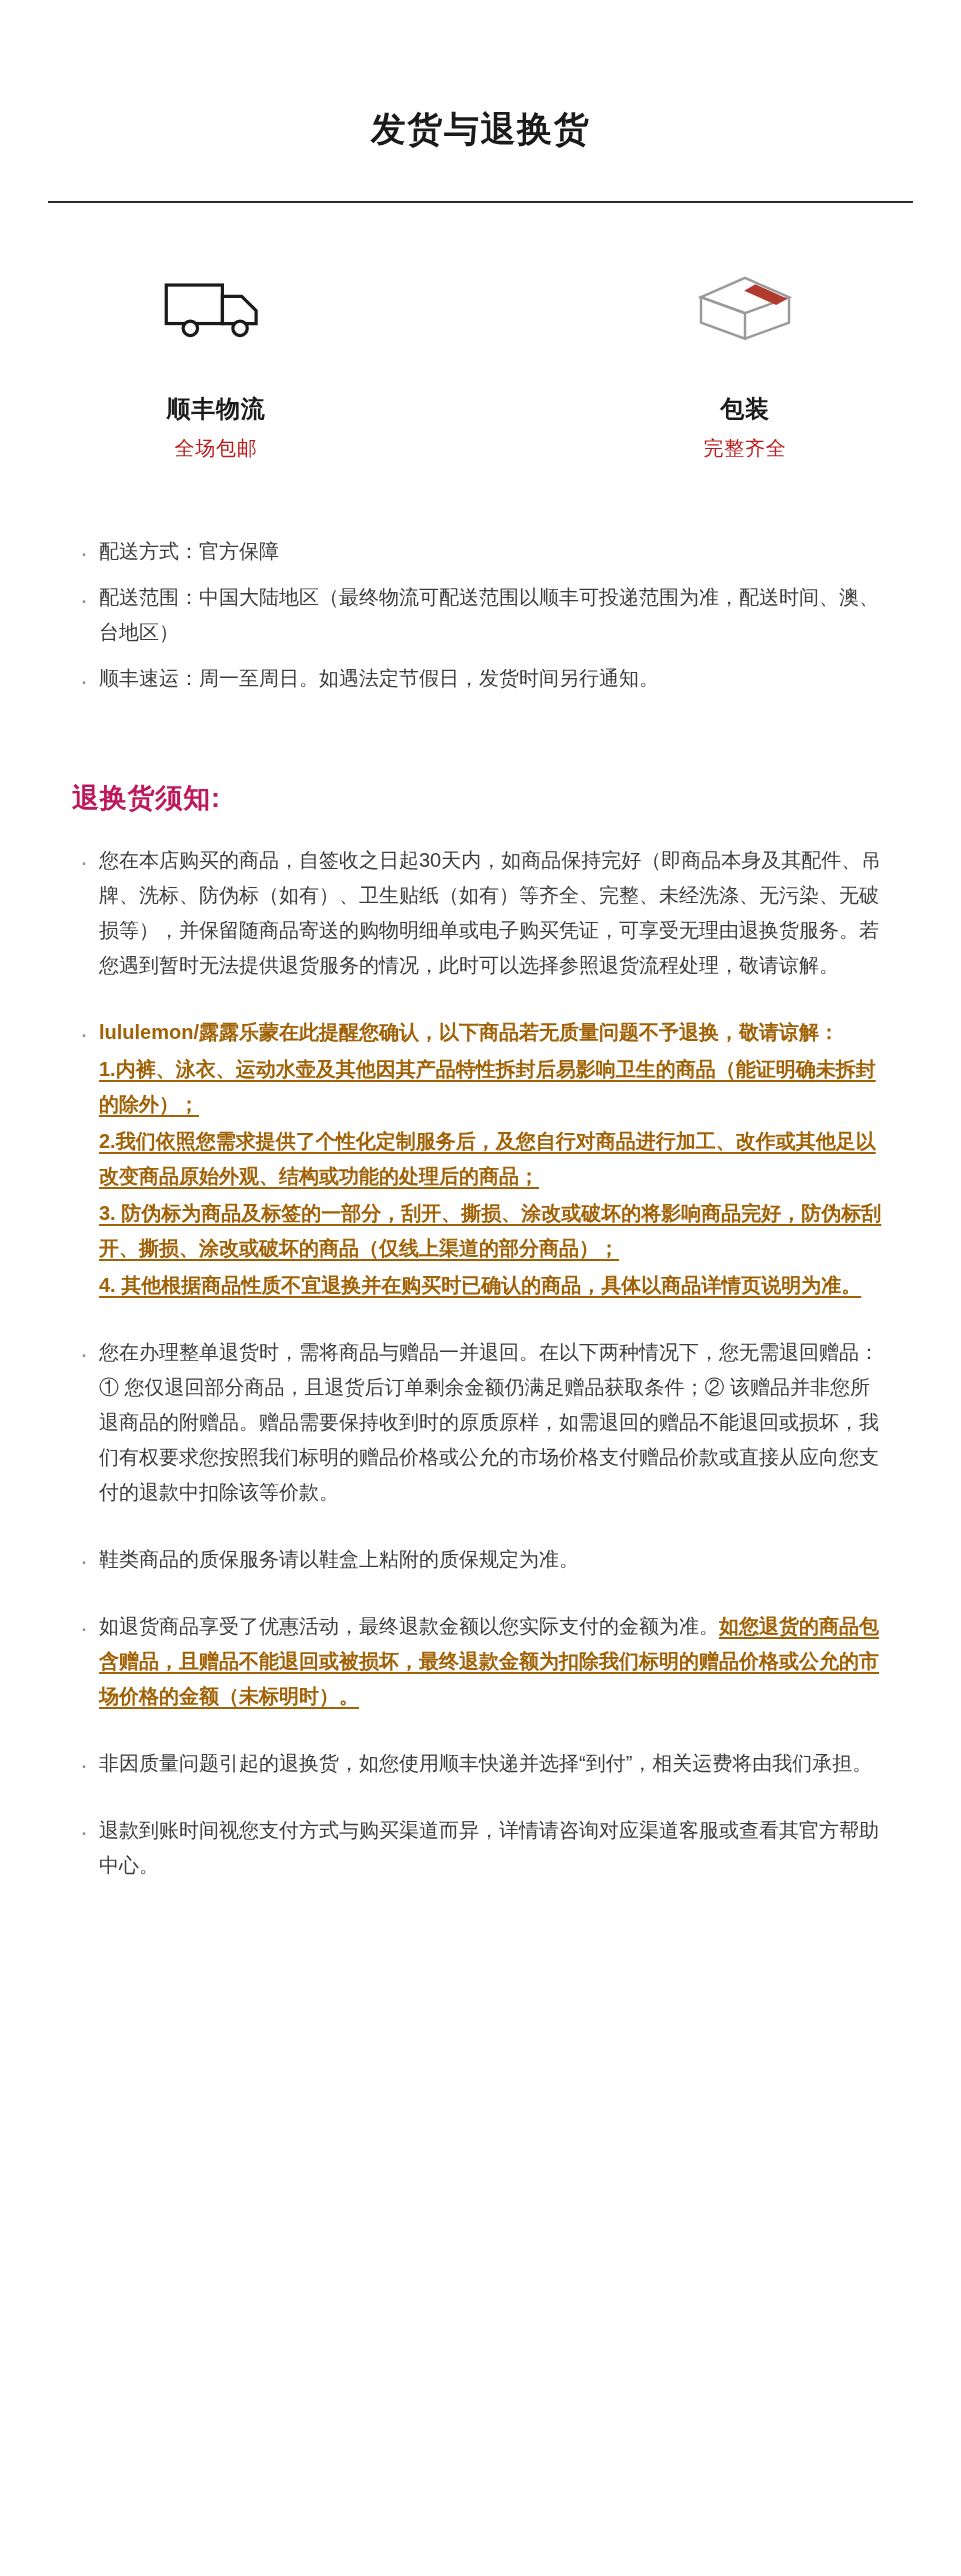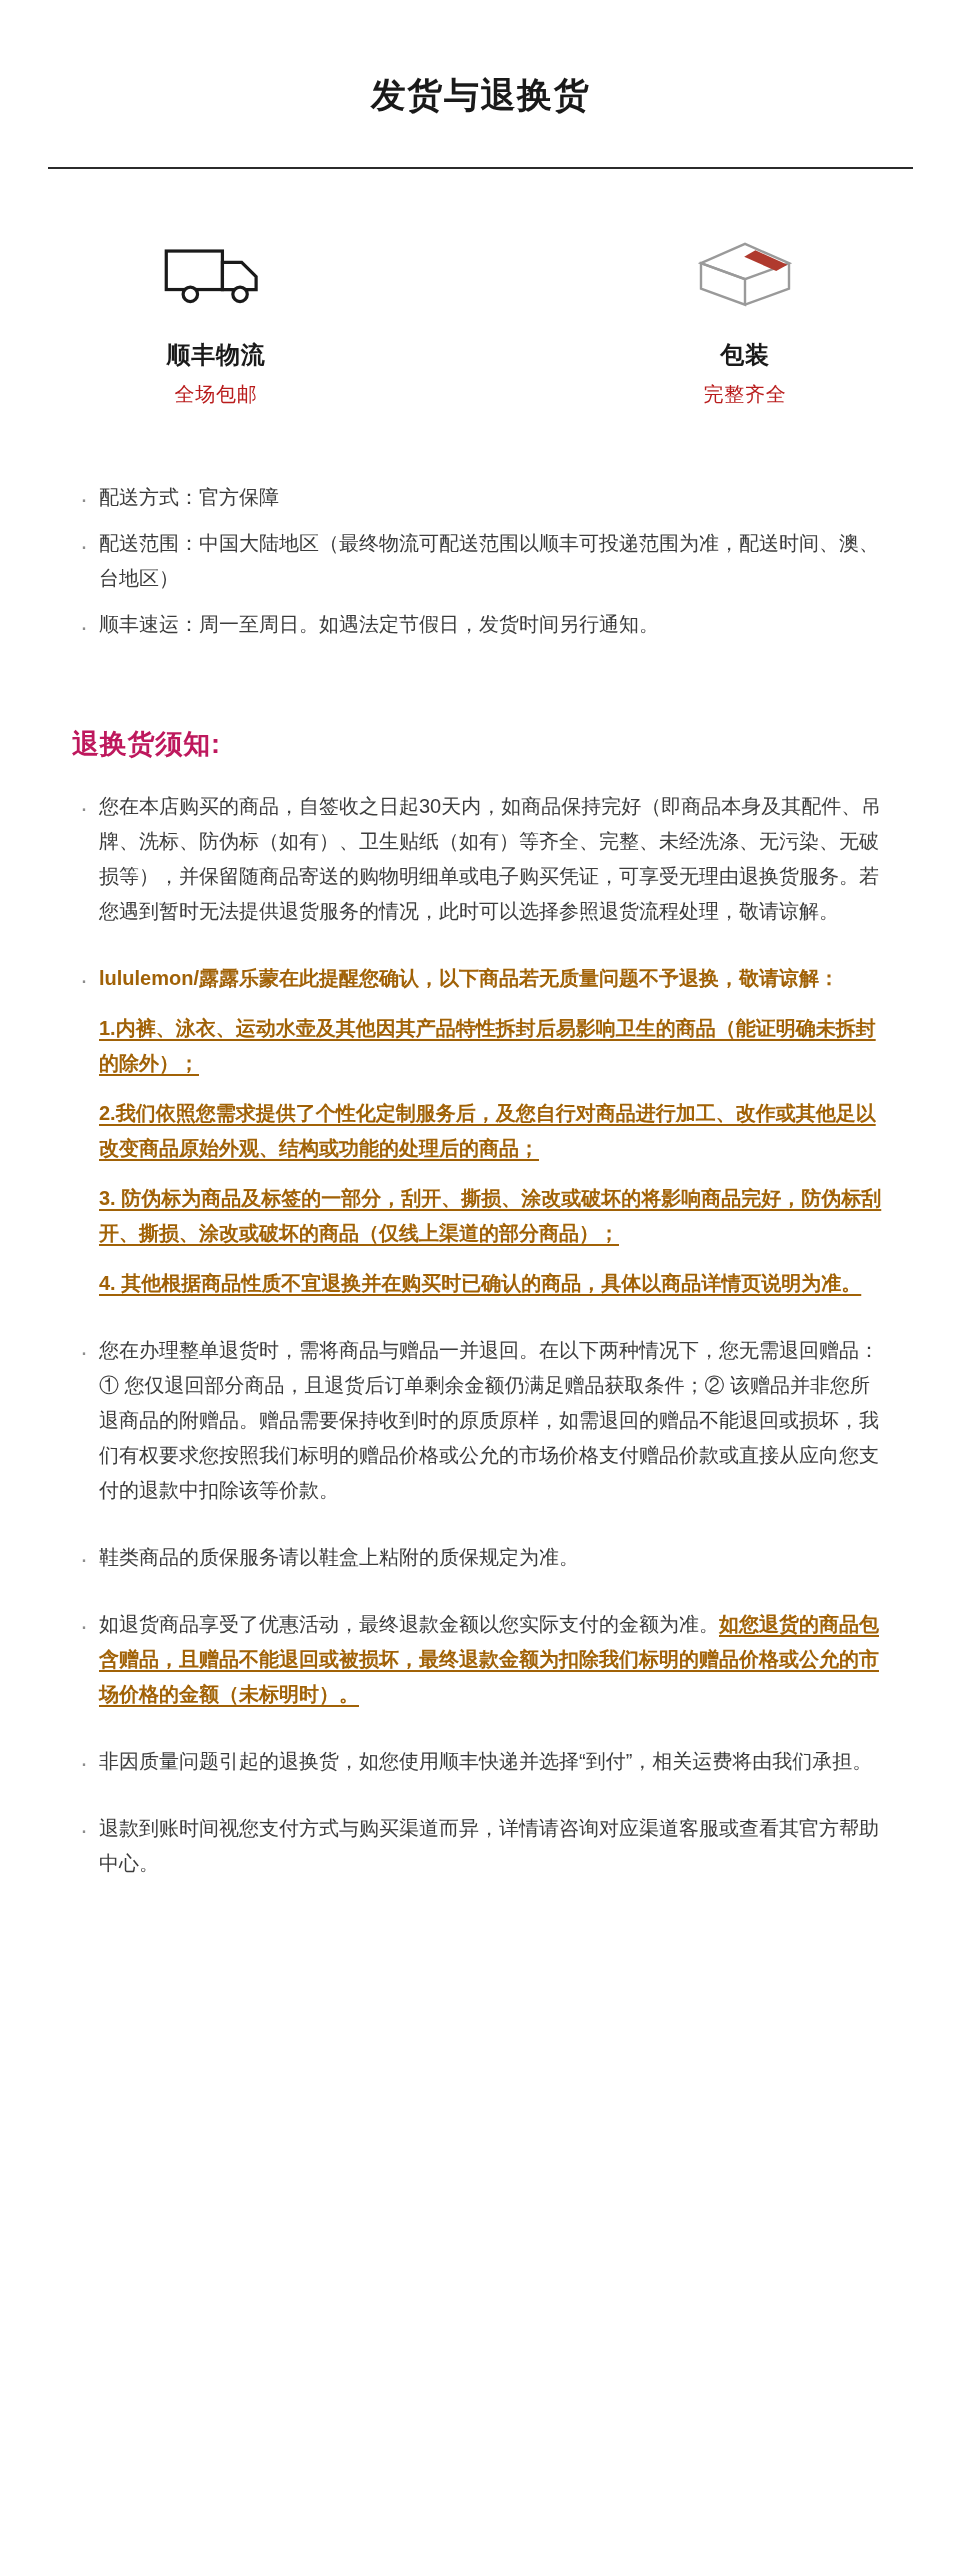--- a/index.html
+++ b/index.html
@@ -19,21 +19,21 @@
     margin: 0 auto;
     box-sizing: border-box;
     padding: 0 48px;
   }
   .title {
     text-align: center;
     font-size: 35px;
     font-weight: bold;
     color: #1a1a1a;
     letter-spacing: 1.6px;
-    padding-top: 72px;
+    padding-top: 106px;
     padding-bottom: 48px;
   }
   .divider {
     height: 2.4px;
     background: #2b2b2b;
     margin: 0 0 56px 0;
   }
 
   
   .features {
@@ -48,21 +48,21 @@
   .feature-icon {
     height: 96px;
     display: flex;
     align-items: center;
     justify-content: center;
   }
   .feature-title {
     font-size: 24px;
     font-weight: bold;
     color: #1a1a1a;
-    margin-top: 18px;
+    margin-top: 38px;
     letter-spacing: 0.8px;
   }
   .feature-sub {
     font-size: 20px;
     color: #b91c1c;
     margin-top: 9.6px;
     letter-spacing: 0.8px;
   }
 
   
@@ -109,21 +109,21 @@
   .bold-block {
     font-weight: bold;
     color: #a16207;
   }
   .u {
     text-decoration: underline;
     text-underline-offset: 4px;
   }
   .sub-item {
     display: block;
-    margin-top: 15px;
+    margin-top: 2px;
     text-decoration: underline;
   }
   .bottom-pad {
     height: 96px;
   }
 
   
   svg { display: block; }
 </style>
 </head>

